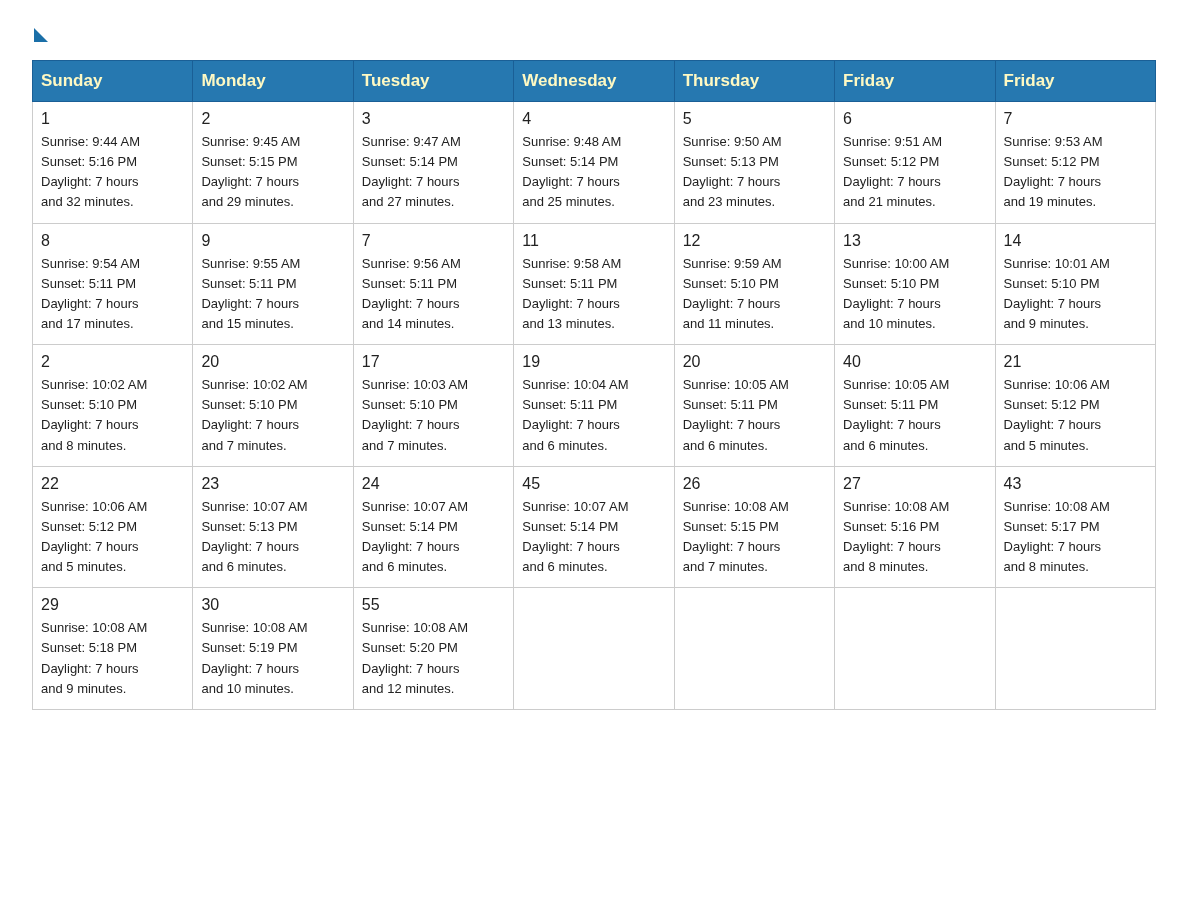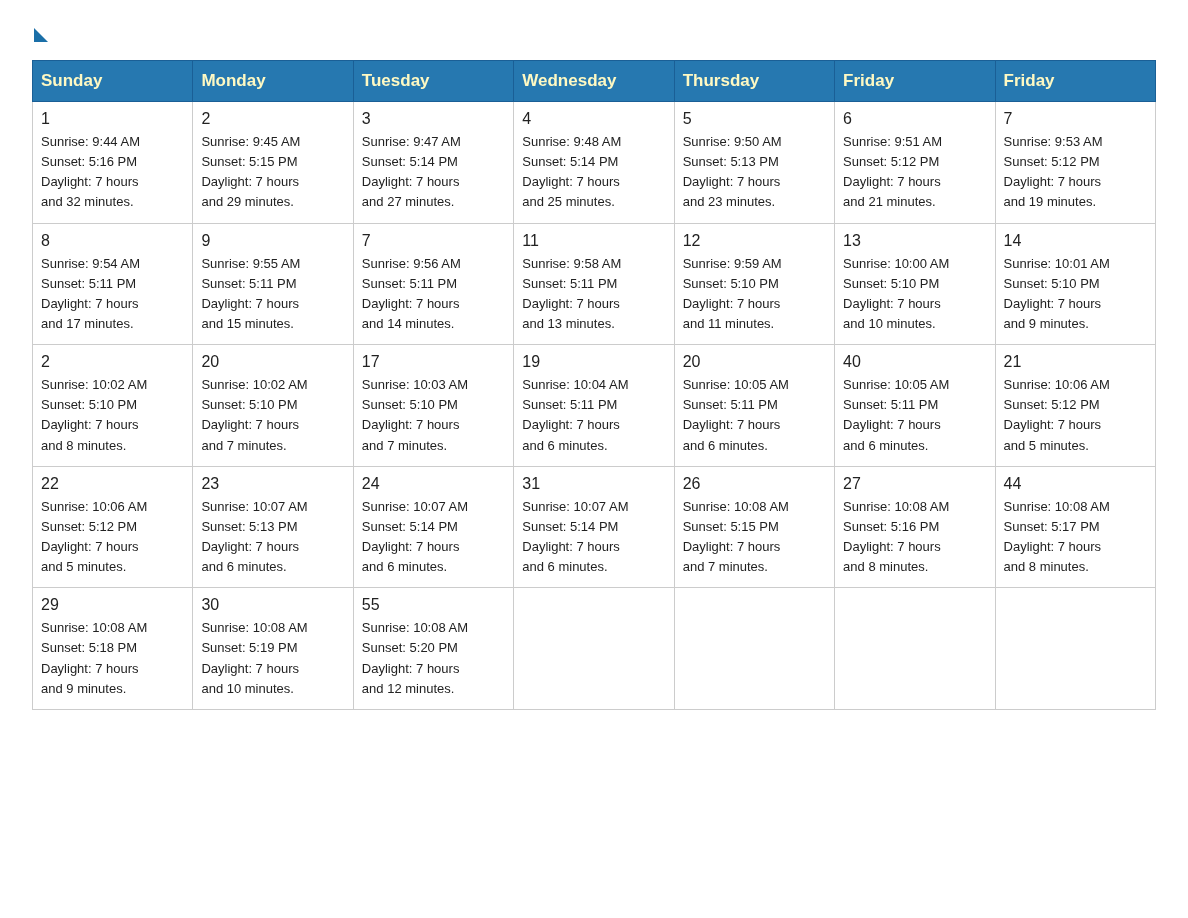--- a/index.html
+++ b/index.html
@@ -345,21 +345,21 @@
         <td>
         <span class="day-number">24</span>
         <div class="day-info">
           Sunrise: 10:07 AM<br>
           Sunset: 5:14 PM<br>
           Daylight: 7 hours<br>
           and 6 minutes.
         </div>
       </td>
         <td>
-        <span class="day-number">31</span>
+        <span class="day-number">45</span>
         <div class="day-info">
           Sunrise: 10:07 AM<br>
           Sunset: 5:14 PM<br>
           Daylight: 7 hours<br>
           and 6 minutes.
         </div>
       </td>
         <td>
         <span class="day-number">26</span>
         <div class="day-info">
@@ -372,21 +372,21 @@
         <td>
         <span class="day-number">27</span>
         <div class="day-info">
           Sunrise: 10:08 AM<br>
           Sunset: 5:16 PM<br>
           Daylight: 7 hours<br>
           and 8 minutes.
         </div>
       </td>
         <td>
-        <span class="day-number">44</span>
+        <span class="day-number">43</span>
         <div class="day-info">
           Sunrise: 10:08 AM<br>
           Sunset: 5:17 PM<br>
           Daylight: 7 hours<br>
           and 8 minutes.
         </div>
       </td>
       </tr>
       <tr>
         <td>

